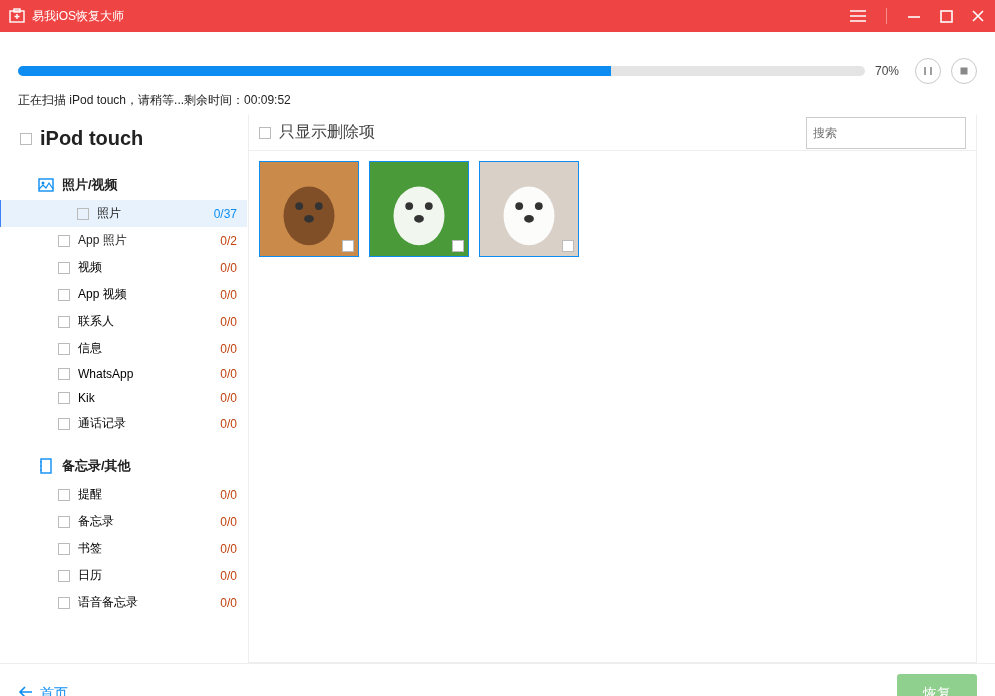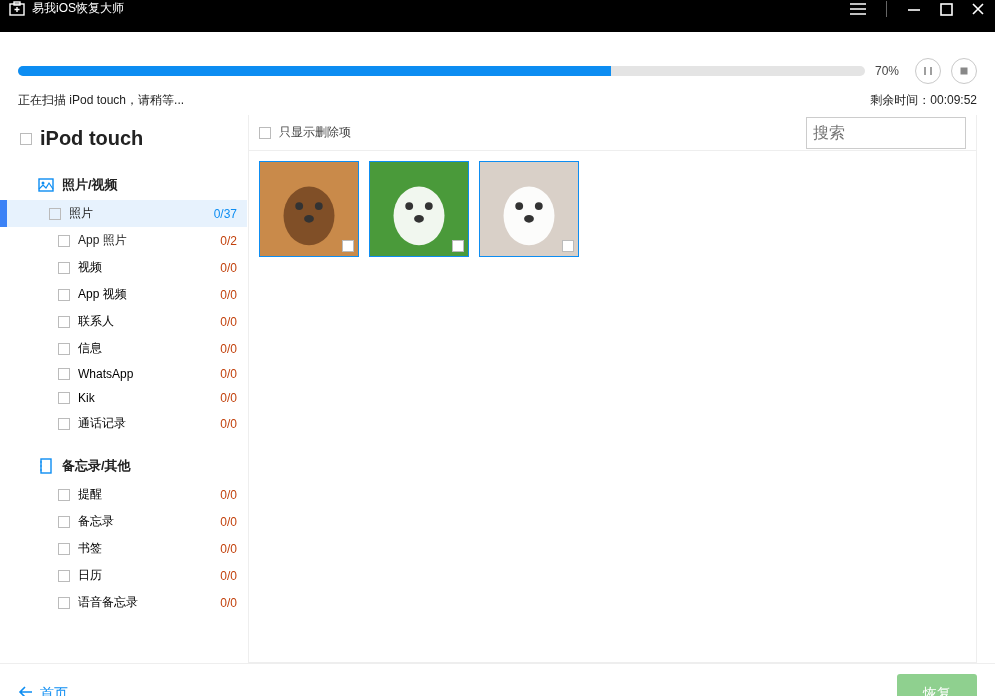--- a/index.html
+++ b/index.html
@@ -1,49 +1,49 @@
 <!DOCTYPE html>
 <html><head>
 <meta charset="utf-8">
 <style>
 *{margin:0;padding:0;box-sizing:border-box;font-family:"Microsoft YaHei",Arial,sans-serif}
 body{width:995px;height:696px;background:#fff;overflow:hidden;position:relative}
-.titlebar{height:32px;background:#000000;display:flex;align-items:flex-start;padding:0 8px;color:#fff}
+.titlebar{height:32px;background:#ef4444;display:flex;align-items:center;padding:0 8px;color:#fff}
 .titlebar .logo{width:18px;height:18px;margin-right:6px;display:flex;align-items:center;justify-content:center}
 .titlebar .title{font-size:12px;flex:1}
 .titlebar .winbtns{display:flex;align-items:center;gap:14px}
 .titlebar .winbtn{width:18px;height:18px;display:flex;align-items:center;justify-content:center;cursor:pointer}
 .titlebar .sep{width:1px;height:16px;background:rgba(255,255,255,.4);margin:0 4px}
 .progress-area{padding:26px 18px 6px 18px;background:#fff}
 .progress-row{display:flex;align-items:center;gap:10px}
 .progress-track{flex:1;height:10px;background:#e4e4e4;border-radius:5px;overflow:hidden}
 .progress-fill{height:100%;background:#0d8df2}
 .progress-pct{font-size:12px;color:#444;min-width:30px}
 .round-btn{width:26px;height:26px;border:1px solid #c9c9c9;border-radius:50%;display:flex;align-items:center;justify-content:center;cursor:pointer;background:#fff}
-.status-row{display:flex;justify-content:space-between;font-size:12px;color:#222;margin-top:8px}
+.status-row{display:flex;font-size:12px;color:#222;margin-top:8px}
 .main{display:flex;height:548px}
 .sidebar{width:248px;border-right:1px solid #fff;padding-top:6px;overflow:hidden}
 .tree-root{display:flex;align-items:center;gap:8px;padding:6px 0 6px 20px;font-size:20px;font-weight:bold;color:#222}
 .tree-cat{display:flex;align-items:center;gap:8px;padding:6px 0 6px 38px;font-size:13px;font-weight:bold;color:#222;margin-top:14px}
 .tree-item{display:flex;align-items:center;padding:5px 10px 5px 58px;font-size:12px;cursor:pointer}
-.tree-item.active{background:#e7f2fd;border-left:7px solid #3b82f6;padding-left:42px}
+.tree-item.active{background:#e7f2fd;border-left:1px solid #3b82f6;padding-left:76px}
 .tree-item.active .t-label{color:#0d8df2}
 .tree-item .cb{width:12px;height:12px;border:1px solid #bbb;margin-right:8px;flex-shrink:0}
 .tree-item .t-label{flex:1;color:#000000}
 .tree-item.active .t-label{color:#0d8df2}
 .tree-item .t-count{color:#c2410c;font-size:12px}
 .tree-item.active .t-count{color:#0d8df2}
 .tree-item.dark .t-label{color:#222}
 .cb-root{width:12px;height:12px;border:1px solid #bbb}
 .cat-icon{width:16px;height:16px;display:flex;align-items:center;justify-content:center}
 .content{flex:1;display:flex;flex-direction:column;border:1px solid #eee;border-top:none;margin-right:18px}
 .content-toolbar{height:36px;display:flex;align-items:center;padding:0 10px;gap:8px;border-bottom:1px solid #eee}
 .content-toolbar .cb{width:12px;height:12px;border:1px solid #bbb}
-.content-toolbar .lbl{font-size:12px;color:#444;flex:1}
-.search-box{width:160px;height:32px;border:1px solid #ccc;font-size:16px;padding:0 6px;color:#999}
+.content-toolbar .lbl{font-size:16px;color:#444;flex:1}
+.search-box{width:160px;height:32px;border:1px solid #ccc;font-size:12px;padding:0 6px;color:#999}
 .thumbs{flex:1;padding:10px;display:flex;gap:10px;align-content:flex-start;flex-wrap:wrap;background:#fff}
 .thumb{width:100px;height:96px;border:1px solid #0d8df2;position:relative;display:flex;align-items:center;justify-content:center;overflow:hidden}
 .thumb .pick{position:absolute;right:4px;bottom:4px;width:12px;height:12px;background:#fff;border:1px solid #bbb}
 .footer{height:60px;display:flex;align-items:center;justify-content:space-between;padding:0 18px;border-top:1px solid #eee}
 .home-link{display:flex;gap:6px;color:#0d8df2;font-size:14px;cursor:pointer}
 .recover-btn{width:80px;height:40px;background:#8fd08f;color:#fff;border:none;font-size:14px;cursor:pointer;border-radius:3px}
 svg{display:block}
 </style>
 </head>
 <body>

